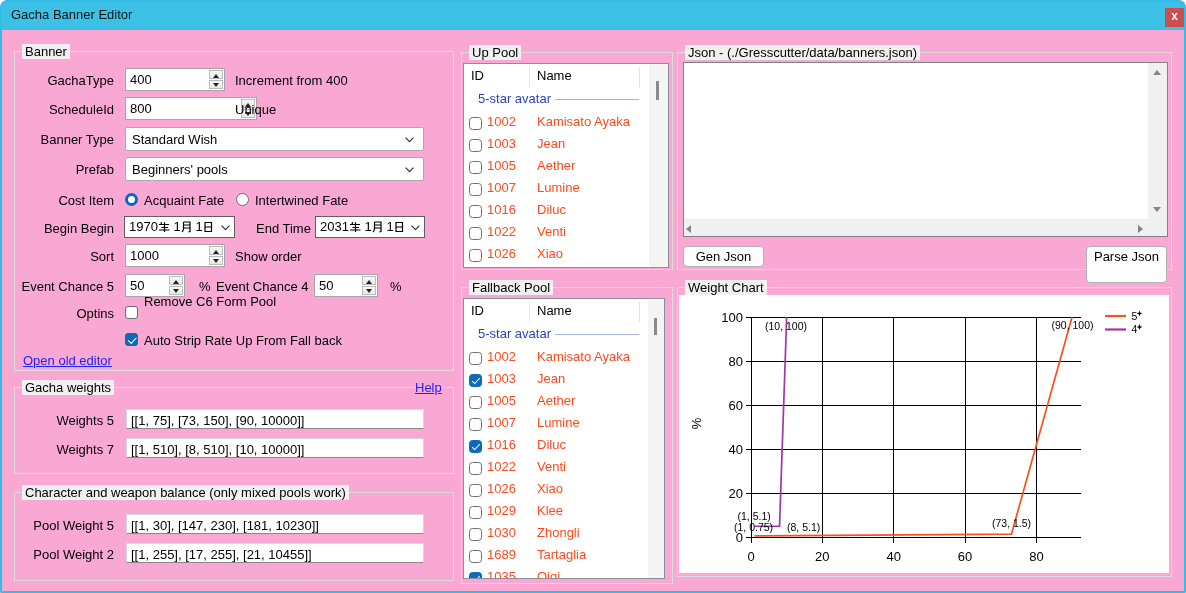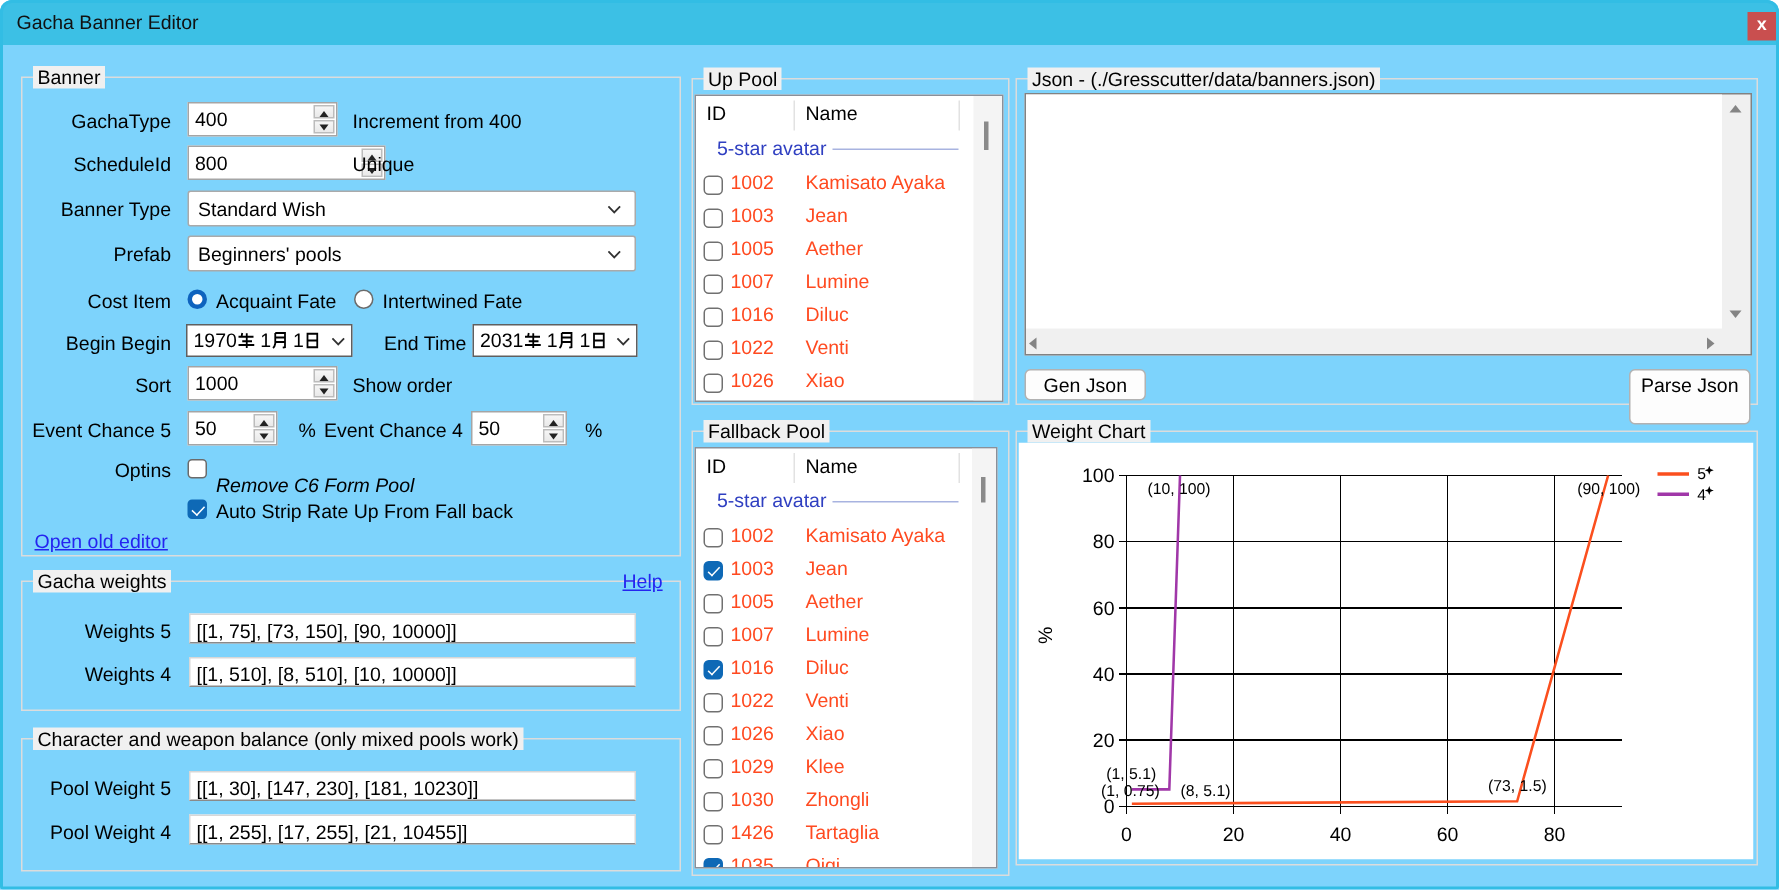--- a/index.html
+++ b/index.html
@@ -1,15 +1,15 @@
 <!DOCTYPE html>
 <html><head><meta charset="utf-8"><style>
 html,body{margin:0;padding:0;}
 body{width:1186px;height:593px;overflow:hidden;font-family:"Liberation Sans",sans-serif;}
-#win{position:absolute;left:0;top:0;width:1186px;height:593px;background:#7dd3fc;
+#win{position:absolute;left:0;top:0;width:1186px;height:593px;background:#f9a8d4;
   border-radius:8px 8px 0 0;overflow:hidden;}
 #winborder{position:absolute;left:0;top:0;width:1182px;height:589px;border:2px solid #32bde4;border-radius:8px 8px 2px 2px;pointer-events:none;z-index:50;}
 #titlebar{position:absolute;left:0;top:0;width:1186px;height:30px;background:#3cc0e5;}
 #title{position:absolute;left:11px;top:7px;font-size:13px;color:#111;}
 #closebtn{position:absolute;left:1165px;top:8px;width:19px;height:19px;background:#c94f4f;color:#fff;
   font-size:12px;font-weight:bold;text-align:center;line-height:17px;}
 .gb{position:absolute;border:1px solid #dcdcdc;box-sizing:border-box;}
 .gb>.lbl{position:absolute;left:7px;top:-8px;background:#f0f0f0;padding:0 3px;font-size:13px;color:#000;white-space:nowrap;}
 .t{position:absolute;font-size:13px;color:#000;white-space:nowrap;}
 .rlbl{position:absolute;font-size:13px;color:#000;white-space:nowrap;text-align:right;width:100px;}
@@ -171,48 +171,48 @@
           <div class="tri-u"></div>
         </div>
         <div class="sb dn">
           <div class="tri-d"></div>
         </div>
       </div>
     </div>
 <div class="t" style="left:390px;top:279px;">%</div>
 <div class="rlbl" style="left:14px;top:306px;">Optins</div>
 <div class="cb" style="left:125px;top:306px;"></div>
-<div class="t" style="left:144px;top:316px;font-style:italic;">Remove C6 Form Pool</div>
+<div class="t" style="left:144px;top:294px;">Remove C6 Form Pool</div>
 <div class="cb on" style="left:125px;top:333px;">
       <div class="check"></div>
     </div>
 <div class="t" style="left:144px;top:333px;">Auto Strip Rate Up From Fall back</div>
 <div class="link" style="left:23px;top:353px;">Open old editor</div>
 
 <div class="gb" style="left:14px;top:387px;width:440px;height:87px;">
       <span class="lbl">Gacha weights</span>
     </div>
 <div class="link" style="left:415px;top:380px;">Help</div>
 <div class="rlbl" style="left:14px;top:413px;">Weights 5</div>
 <div class="tb" style="left:126px;top:409px;width:296px;height:18px;">
       <span class="v">[[1, 75], [73, 150], [90, 10000]]</span>
     </div>
-<div class="rlbl" style="left:14px;top:442px;">Weights 4</div>
+<div class="rlbl" style="left:14px;top:442px;">Weights 7</div>
 <div class="tb" style="left:126px;top:438px;width:296px;height:18px;">
       <span class="v">[[1, 510], [8, 510], [10, 10000]]</span>
     </div>
 
 <div class="gb" style="left:14px;top:492px;width:440px;height:89px;">
       <span class="lbl">Character and weapon balance (only mixed pools work)</span>
     </div>
 <div class="rlbl" style="left:14px;top:518px;">Pool Weight 5</div>
 <div class="tb" style="left:126px;top:514px;width:296px;height:18px;">
       <span class="v">[[1, 30], [147, 230], [181, 10230]]</span>
     </div>
-<div class="rlbl" style="left:14px;top:547px;">Pool Weight 4</div>
+<div class="rlbl" style="left:14px;top:547px;">Pool Weight 2</div>
 <div class="tb" style="left:126px;top:543px;width:296px;height:18px;">
       <span class="v">[[1, 255], [17, 255], [21, 10455]]</span>
     </div>
 
 <div class="gb" style="left:461px;top:52px;width:212px;height:218px;">
       <span class="lbl">Up Pool</span>
     </div>
 <div class="lv" id="uppool" style="left:463px;top:63px;width:206px;height:205px;overflow:hidden;">
   <div class="hsep" style="left:65px;"></div>
       <div class="hsep" style="left:175px;"></div>
@@ -282,21 +282,21 @@
       <div class="cbs" style="left:5px;top:185px;"></div>
       <div class="row-id" style="left:23px;top:182px;">1026</div>
       <div class="row-id" style="left:73px;top:182px;">Xiao</div>
       <div class="cbs" style="left:5px;top:207px;"></div>
       <div class="row-id" style="left:23px;top:204px;">1029</div>
       <div class="row-id" style="left:73px;top:204px;">Klee</div>
       <div class="cbs" style="left:5px;top:229px;"></div>
       <div class="row-id" style="left:23px;top:226px;">1030</div>
       <div class="row-id" style="left:73px;top:226px;">Zhongli</div>
       <div class="cbs" style="left:5px;top:251px;"></div>
-      <div class="row-id" style="left:23px;top:248px;">1426</div>
+      <div class="row-id" style="left:23px;top:248px;">1689</div>
       <div class="row-id" style="left:73px;top:248px;">Tartaglia</div>
       <div class="cbs on" style="left:5px;top:273px;">
         <div class="check"></div>
       </div>
       <div class="row-id" style="left:23px;top:270px;">1035</div>
       <div class="row-id" style="left:73px;top:270px;">Qiqi</div>
     </div>
 
 <div class="gb" style="left:677px;top:52px;width:495px;height:218px;">
       <span class="lbl">Json - (./Gresscutter/data/banners.json)</span>

